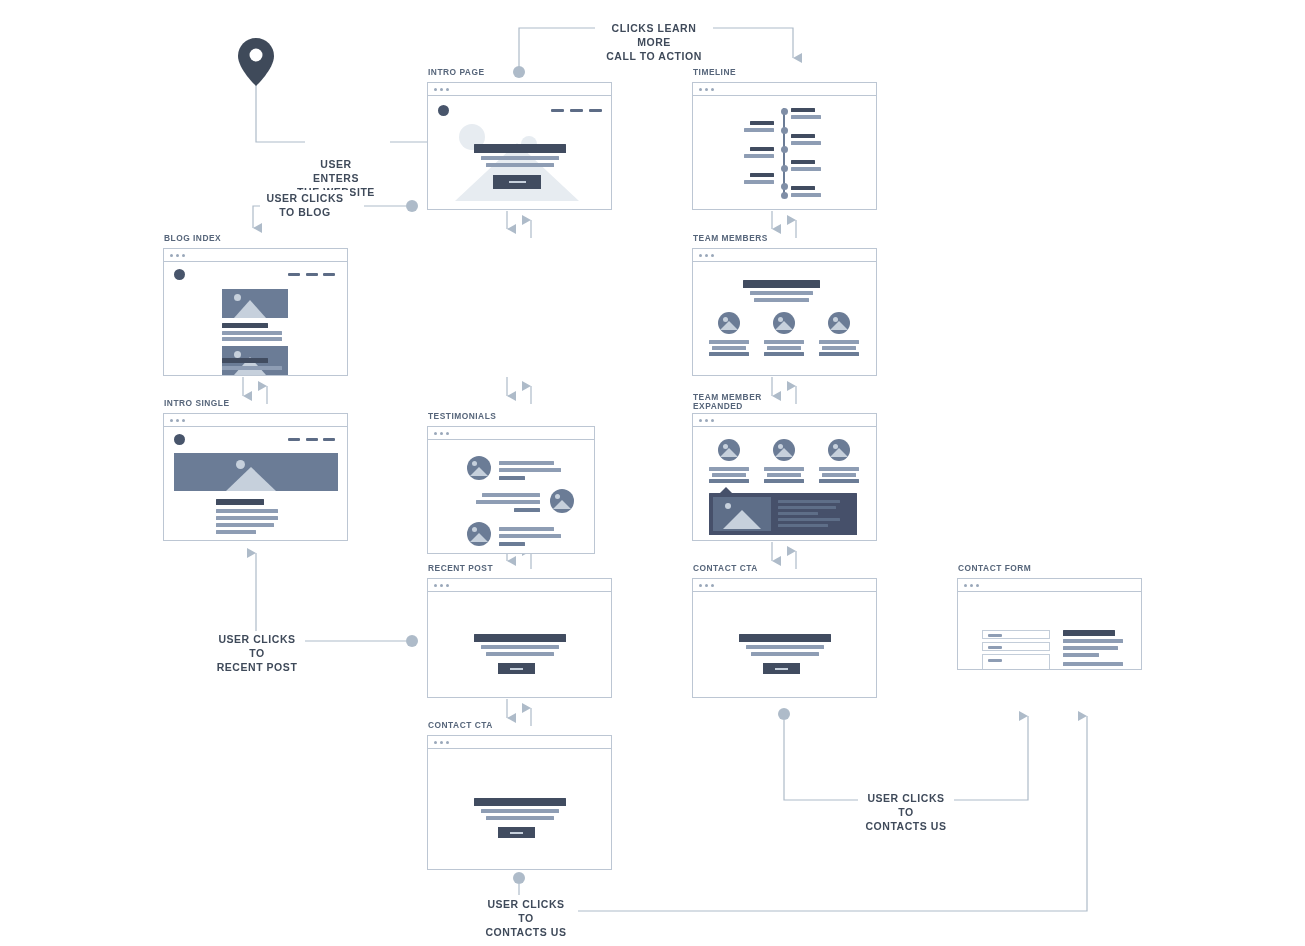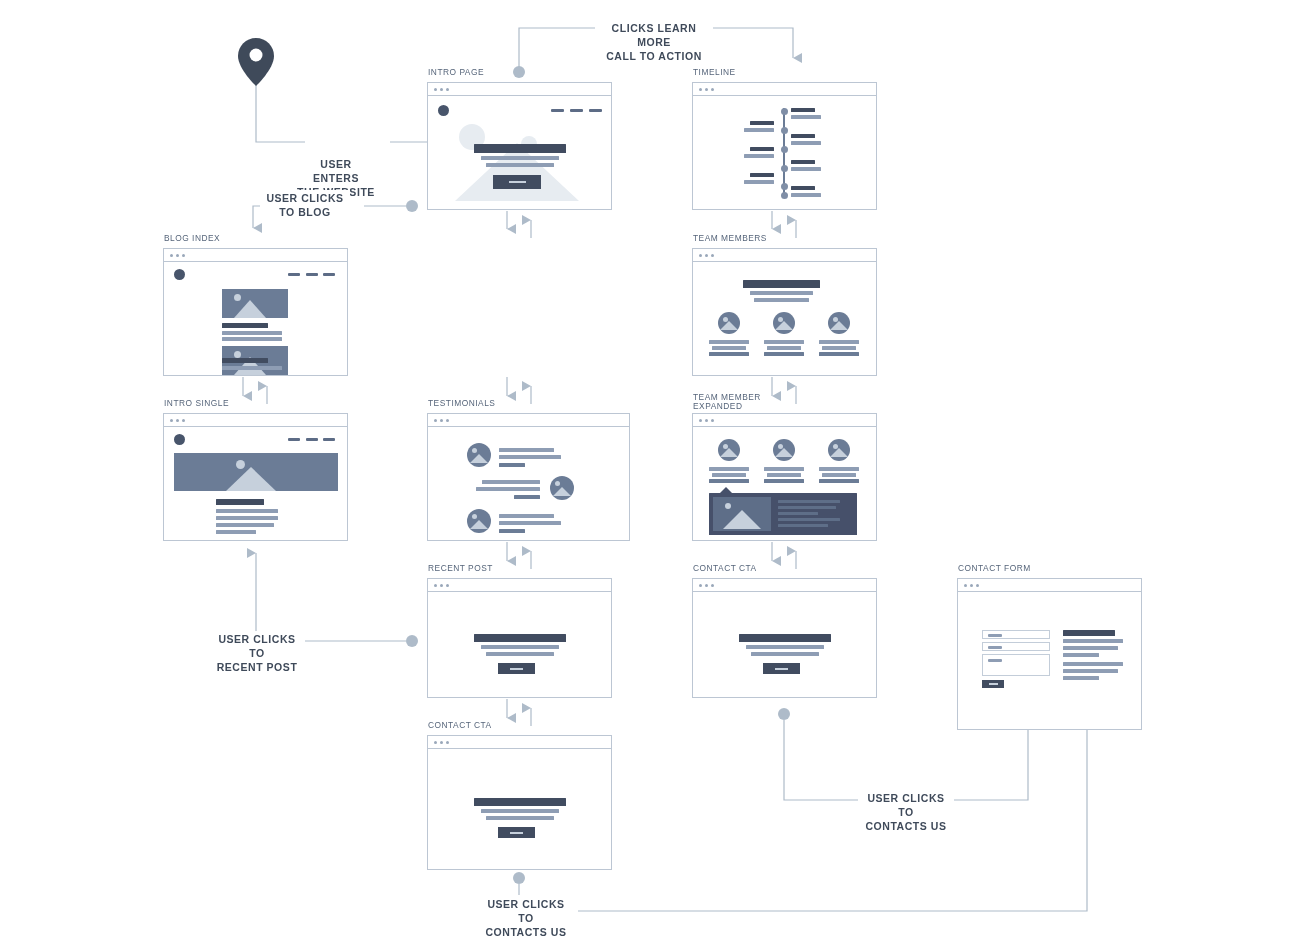--- a/index.html
+++ b/index.html
@@ -40,21 +40,21 @@
   }
 
   
   .card {
     position: absolute;
   }
   .card-title {
     position: absolute;
     top: -14px; left: 1px;
     font-size: 8.4px;
-    font-weight: normal;
+    font-weight: bold;
     letter-spacing: 0.5px;
     color: #56657a;
     line-height: 9px;
     white-space: pre-line;
     background: #fff;
     padding-right: 3px;
   }
   .browser {
     width: 100%; height: 100%;
     border: 1px solid #bcc6d3;
@@ -398,21 +398,21 @@
         </div>
         <div class="bar c-dark" style="left:52px; top:72px; width:48px; height:6px;"></div>
         <div class="bar c-light" style="left:52px; top:82px; width:62px; height:4px;"></div>
         <div class="bar c-light" style="left:52px; top:89px; width:62px; height:4px;"></div>
         <div class="bar c-light" style="left:52px; top:96px; width:58px; height:4px;"></div>
         <div class="bar c-light" style="left:52px; top:103px; width:40px; height:4px;"></div>
       </div>
     </div>
   </div>
 
-  <div class="card" style="left:427px; top:413px; width:203px; height:128px;">
+  <div class="card" style="left:427px; top:426px; width:168px; height:128px;">
     <div class="card-title">TESTIMONIALS</div>
     <div class="browser">
       <div class="browser-bar">
         <span class="dot"></span>
           <span class="dot"></span>
           <span class="dot"></span>
       </div>
       <div class="viewport">
         <div class="circ-img" style="left:39px; top:16px; width:24px; height:24px;">
           <div class="sun" style="left:5px; top:5px; width:5px; height:5px;"></div>
@@ -522,21 +522,21 @@
         <div class="bar c-dark" style="left:46px; top:42px; width:92px; height:8px;"></div>
         <div class="bar c-light" style="left:53px; top:53px; width:78px; height:4px;"></div>
         <div class="bar c-light" style="left:58px; top:60px; width:68px; height:4px;"></div>
         <div class="btn-box" style="left:70px; top:71px; width:37px; height:11px;">
           <i style="width:13px;"></i>
         </div>
       </div>
     </div>
   </div>
 
-  <div class="card" style="left:957px; top:578px; width:185px; height:152px;">
+  <div class="card" style="left:957px; top:578px; width:185px; height:92px;">
     <div class="card-title">CONTACT FORM</div>
     <div class="browser">
       <div class="browser-bar">
         <span class="dot"></span>
           <span class="dot"></span>
           <span class="dot"></span>
       </div>
       <div class="viewport">
         <div class="field" style="left:24px; top:38px; width:68px; height:9px;">
           <i style="left:5px; top:3px; width:14px;"></i>

